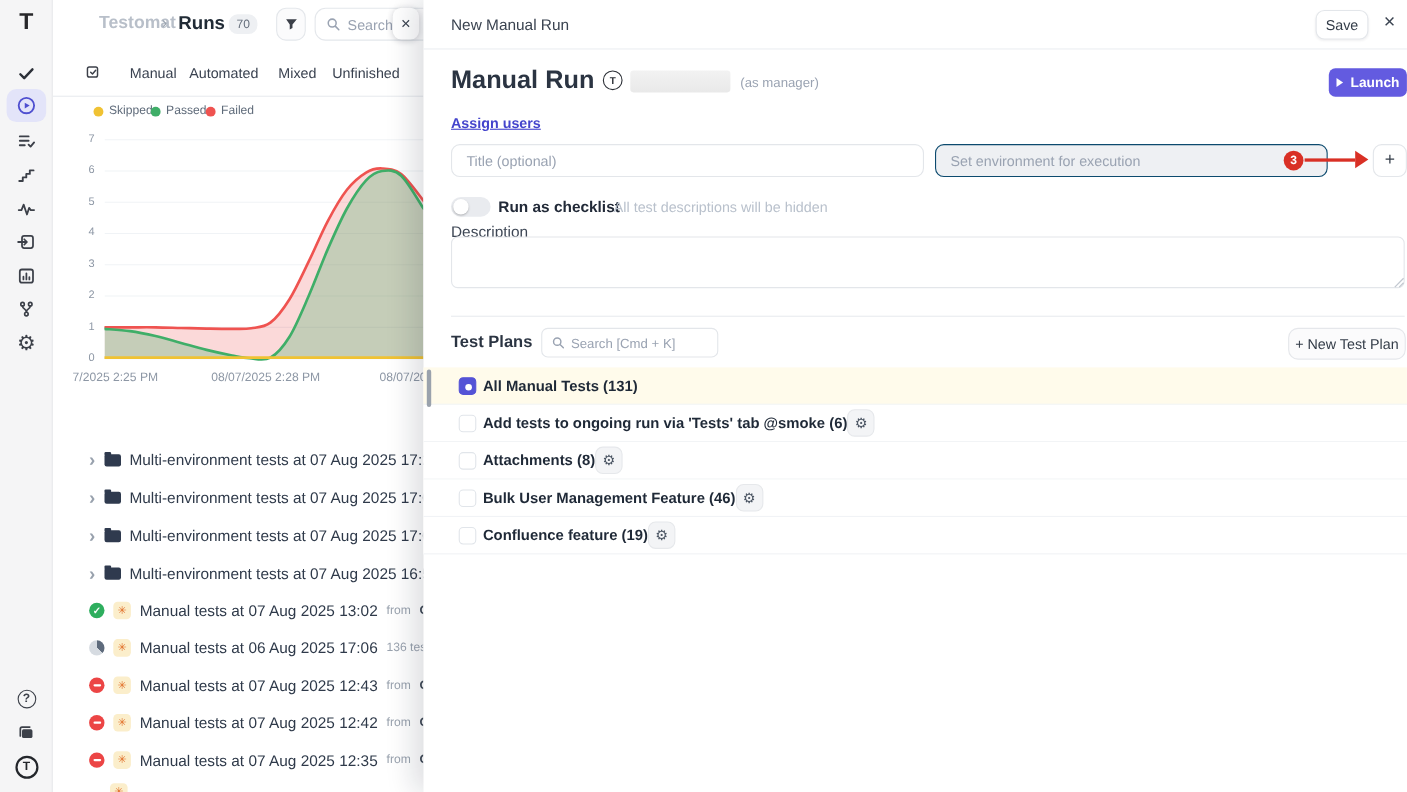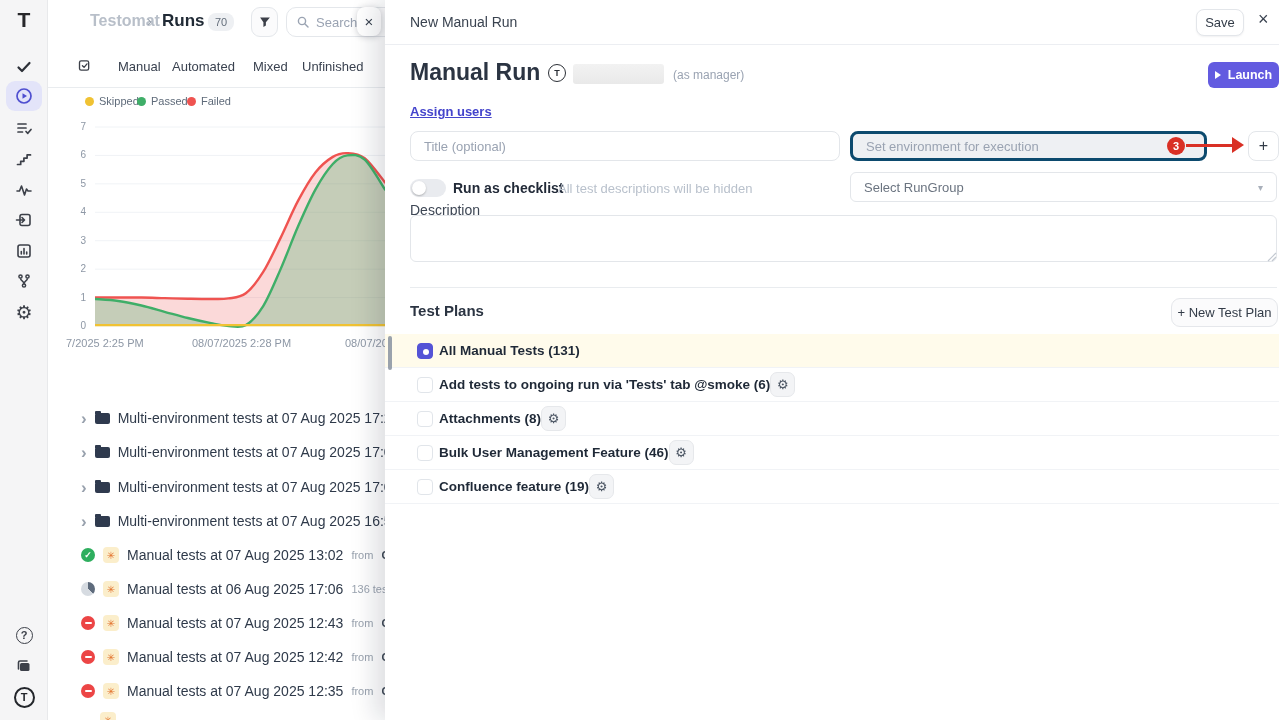--- a/index.html
+++ b/index.html
@@ -100,21 +100,21 @@
     display:flex; align-items:center; justify-content:center; gap:7px; font-family:"Liberation Sans",sans-serif; }
   .play-tri { width:0; height:0; border-left:6px solid #fff; border-top:4px solid transparent;
     border-bottom:4px solid transparent; }
   .assign-link { position:absolute; left:25px; top:104px; font-size:13px; font-weight:700;
     color:#4444cc; text-decoration:underline; cursor:pointer; }
 
   .inp { position:absolute; height:30px; border:1px solid #e3e6ea; border-radius:8px; padding:0 13px;
     font-size:13px; color:#3a4350; font-family:"Liberation Sans",sans-serif; outline:none; }
   .inp::placeholder { color:#9aa3b2; }
   .title-inp { left:25px; top:131px; width:430px; background:#fff; }
-  .env-inp { left:465px; top:131px; width:357px; background:#eef0f3; border:3px solid #0c4a6e; }
+  .env-inp { left:465px; top:131px; width:357px; background:#eef0f3; border:1px solid #0c4a6e; }
   .plus-btn { position:absolute; left:863px; top:131px; width:31px; height:30px; border-radius:8px;
     border:1px solid #e3e6ea; background:#fff; font-size:16px; color:#333c48; cursor:pointer;
     line-height:1; font-family:"Liberation Sans",sans-serif; }
 
   .ann-badge { position:absolute; left:782px; top:137px; width:18px; height:18px; border-radius:50%;
     background:#d93025; color:#fff; font-size:11px; font-weight:700; display:flex; align-items:center;
     justify-content:center; z-index:4; }
   .ann-line { position:absolute; left:801px; top:144px; width:46px; height:3px; background:#d93025; z-index:4; }
   .ann-head { position:absolute; left:847px; top:137px; width:0; height:0; border-left:12px solid #d93025;
     border-top:8px solid transparent; border-bottom:8px solid transparent; z-index:4; }
@@ -389,34 +389,37 @@
     <button class="plus-btn">+</button>
 
     <span class="ann-badge">3</span>
     <span class="ann-line"></span>
     <span class="ann-head"></span>
 
     <div class="toggle"></div>
     <span class="chk-label">Run as checklist</span>
     <span class="chk-hint">All test descriptions will be hidden</span>
 
-    <div class="rungroup">
-      <span>Select RunGroup</span>
-      <span class="caret">▾</span>
-    </div>
 
     <label class="desc-label">Description</label>
     <textarea class="desc-ta" style=""></textarea>
     <svg class="ta-corner" width="10" height="10" viewBox="0 0 10 10">
         <path d="M9 1L1 9M9 5L5 9" stroke="#c3c9d1" stroke-width="1.2"></path>
       </svg>
 
     <div class="divider"></div>
 
     <span class="tp-heading">Test Plans</span>
+    <div class="tp-search">
+      <svg width="13" height="13" viewBox="0 0 14 14" fill="none">
+          <circle cx="6" cy="6" r="3.6" stroke="#9aa3b2" stroke-width="1.4"></circle>
+          <path d="M9 9l3 3" stroke="#9aa3b2" stroke-width="1.4" stroke-linecap="round"></path>
+        </svg>
+      <input type="text" placeholder="Search [Cmd + K]" style="">
+    </div>
     <button class="newplan-btn">+ New Test Plan</button>
 
     <div class="tp-list">
       <div class="tp-row hl">
         <span class="cb checked"></span>
         <span class="tp-label">All Manual Tests (131)</span>
       </div>
       <div class="tp-row">
         <span class="cb"></span>
         <span class="tp-label">Add tests to ongoing run via 'Tests' tab @smoke (6)</span>

